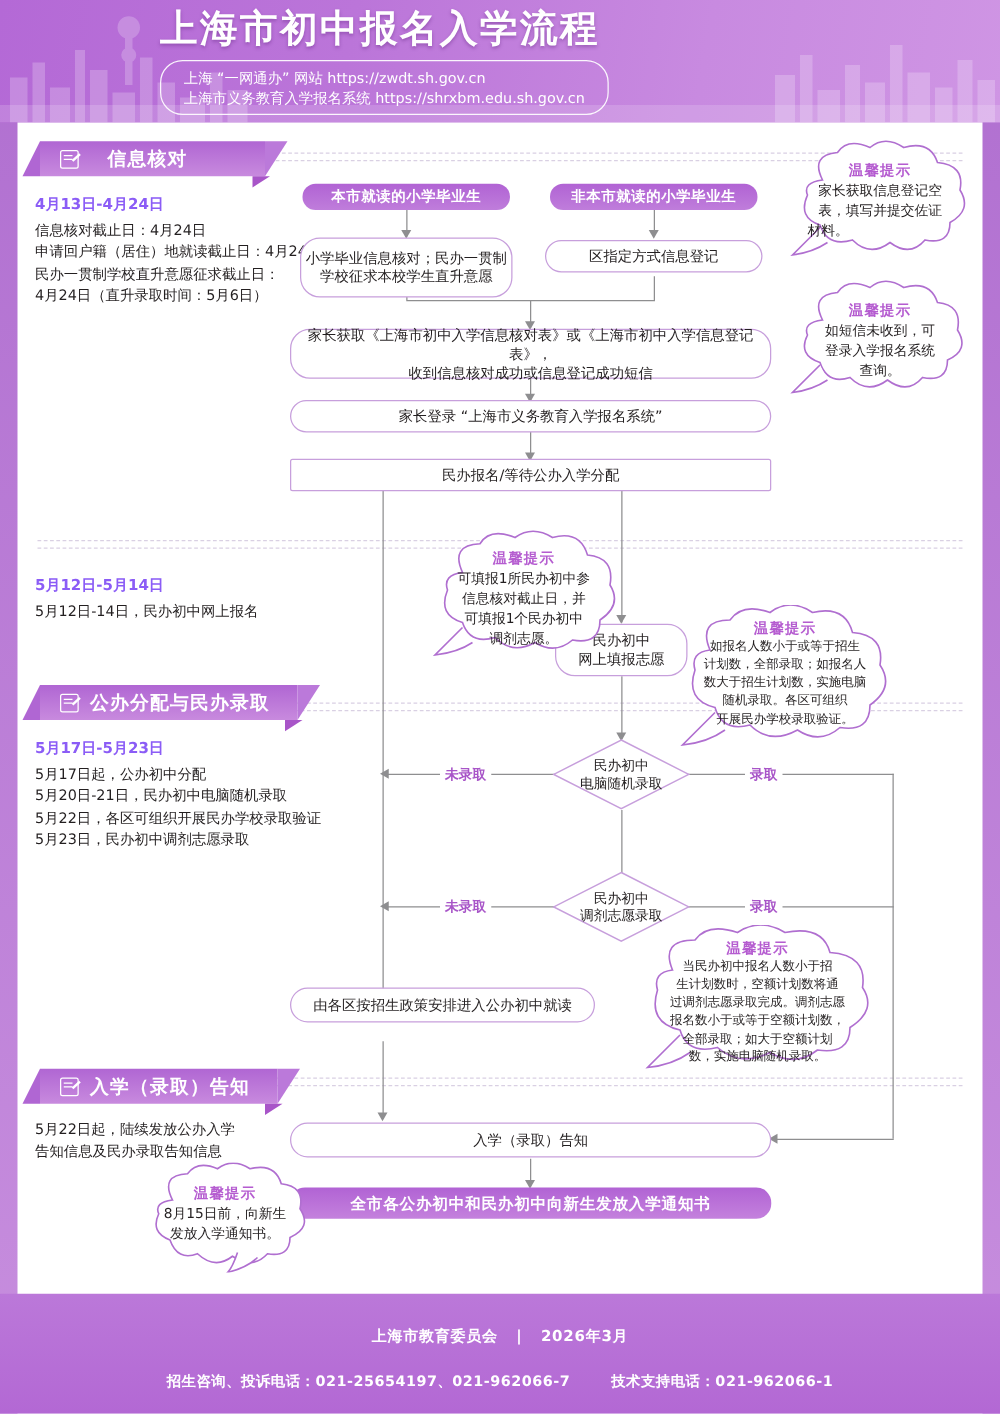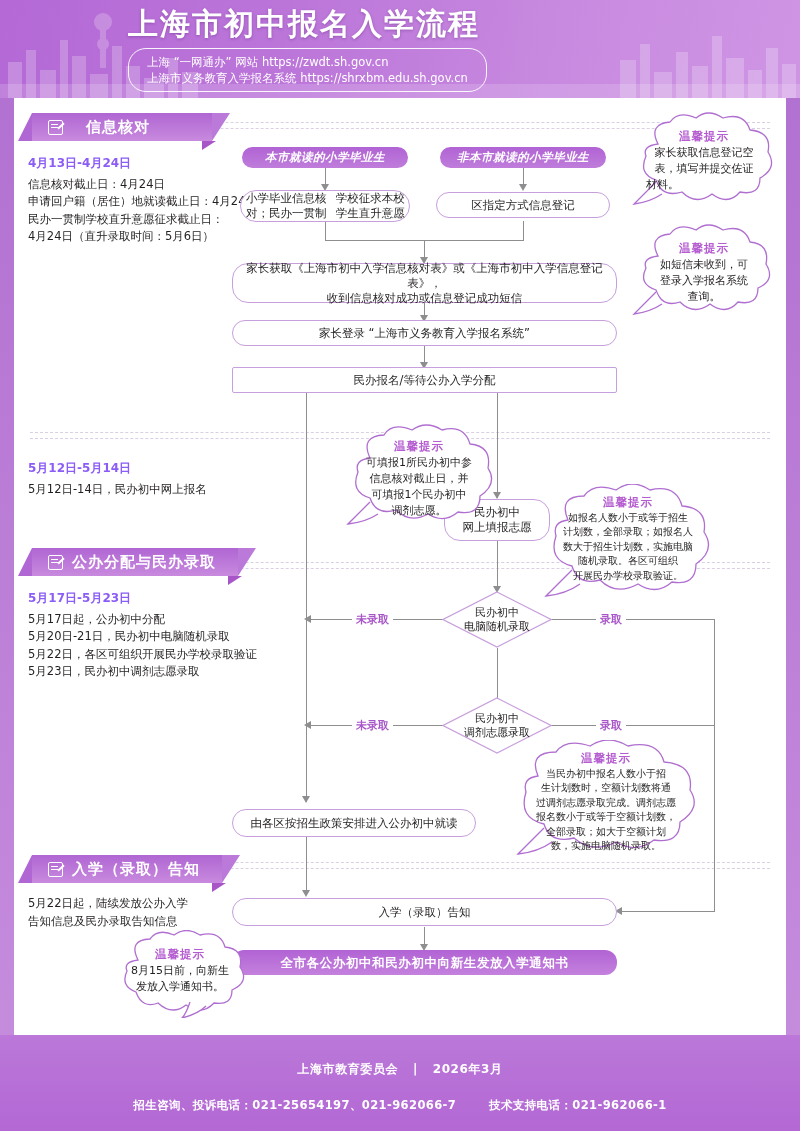--- a/index.html
+++ b/index.html
@@ -93,21 +93,21 @@
     position: absolute; height: 0; border-top: 1px dashed #d9d0e3;
   }
 
   
   .node {
     position: absolute; display: flex; align-items: center; justify-content: center;
     text-align: center; font-size: 11.5px; line-height: 15px; color: #231f20;
   }
   .pill-solid {
     background: linear-gradient(180deg,#b163d4,#bf7ddb);
-    color: #fff; font-weight: bold; border-radius: 14px; letter-spacing: .5px; font-style: italic;
+    color: #fff; font-weight: bold; border-radius: 14px; letter-spacing: .5px;
   }
   .pill-out {
     background: #fff; border: 1px solid #c79fdc; border-radius: 16px;
   }
   .rect-out {
     background: #fff; border: 1px solid #c79fdc; border-radius: 2px;
   }
   .bar-solid {
     background: linear-gradient(180deg,#b163d4,#c481dd);
     color:#fff; font-weight: bold; border-radius: 12px; font-size: 12.5px; letter-spacing: .6px;
@@ -315,21 +315,21 @@
   <div class="arrow-d" style="left:419.5px; top:944px;"></div>
 
   <div class="edge-lbl" style="left:352px; top:612px;">未录取</div>
   <div class="edge-lbl" style="left:596px; top:612px;">录取</div>
   <div class="edge-lbl" style="left:352px; top:718px;">未录取</div>
   <div class="edge-lbl" style="left:596px; top:718px;">录取</div>
 
   <div class="node pill-solid" style="left:242px; top:147px; width:166px; height:21px;">本市就读的小学毕业生</div>
   <div class="node pill-solid" style="left:440px; top:147px; width:166px; height:21px;">非本市就读的小学毕业生</div>
 
-  <div class="node pill-out" style="left:240px; top:190px; width:170px; height:32px; flex-direction:row;">
+  <div class="node pill-out" style="left:240px; top:190px; width:170px; height:48px; flex-direction:column;">
     <span>小学毕业信息核对；民办一贯制</span>
     <span>学校征求本校学生直升意愿</span>
   </div>
   <div class="node pill-out" style="left:436px; top:192px; width:174px; height:26px;">区指定方式信息登记</div>
 
   <div class="node pill-out" style="left:232px; top:263px; width:385px; height:40px; flex-direction:column;">
     <span>家长获取《上海市初中入学信息核对表》或《上海市初中入学信息登记表》，</span>
     <span>收到信息核对成功或信息登记成功短信</span>
   </div>
 
@@ -355,21 +355,21 @@
   <div class="diam" style="left:442px; top:697px; width:110px; height:57px;">
     <svg class="shape" viewBox="0 0 110 57">
       <polygon points="55,1 109,28.5 55,56 1,28.5" fill="#ffffff" stroke="#c79fdc" stroke-width="1.2"></polygon>
     </svg>
     <div class="lbl">
       <span>民办初中</span>
       <span>调剂志愿录取</span>
     </div>
   </div>
 
-  <div class="node pill-out" style="left:232px; top:809px; width:244px; height:28px;">由各区按招生政策安排进入公办初中就读</div>
+  <div class="node pill-out" style="left:232px; top:790px; width:244px; height:28px;">由各区按招生政策安排进入公办初中就读</div>
 
   <div class="node pill-out" style="left:232px; top:898px; width:385px; height:28px;">入学（录取）告知</div>
 
   <div class="node bar-solid" style="left:232px; top:950px; width:385px; height:25px;">全市各公办初中和民办初中向新生发放入学通知书</div>
 
   <div class="tip" style="left:628px; top:112px; width:152px; height:104px;">
     <svg width="152" height="104" viewBox="0 0 152 104">
       <path d="M30 32 Q20 12 42 10 Q50 -2 68 6 Q80 -4 95 6 Q116 0 122 18 Q144 20 140 40 Q150 56 132 66 Q132 84 112 80 Q100 94 84 82 Q68 94 54 80 Q34 86 28 68 Q10 62 18 44 Q14 34 30 32 Z" fill="#ffffff" stroke="#b06fd0" stroke-width="1.3"></path>
       <path d="M28 70 Q14 84 6 92 Q22 90 34 82" fill="#ffffff" stroke="#b06fd0" stroke-width="1.3"></path>
     </svg>

